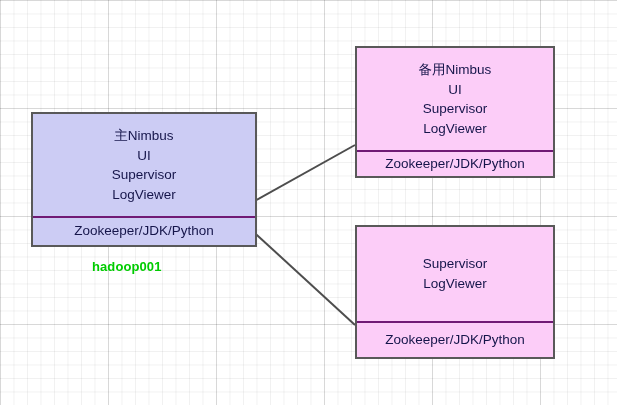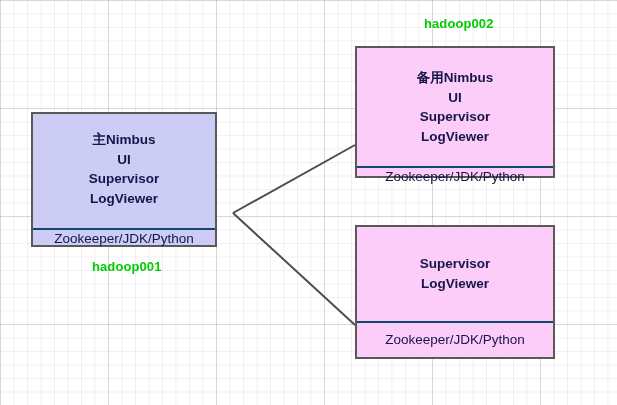--- a/index.html
+++ b/index.html
@@ -46,25 +46,24 @@
   .node .body {
     flex: 1 1 auto;
     display: flex;
     flex-direction: column;
     align-items: center;
     justify-content: center;
     text-align: center;
     color: #15154a;
     font-size: 13.5px;
     line-height: 1.45;
-    padding: 20px 4px;
-    font-weight: bold;
+    padding: 12px 4px;
   }
   .node .footer {
-    border-top: 2px solid #0c4a6e;
+    border-top: 2px solid #701a75;
     display: flex;
     align-items: center;
     justify-content: center;
     text-align: center;
     color: #15154a;
     font-size: 13.5px;
     line-height: 1.4;
   }
 
   .node.primary { background: #ccccf4; }
@@ -73,21 +72,21 @@
   .host-label {
     position: absolute;
     color: #00cc00;
     font-weight: bold;
     font-size: 13px;
     white-space: nowrap;
     letter-spacing: 0.1px;
   }
 
   
-  #node-hadoop001 { left: 31px;  top: 112px; width: 186px; height: 135px; justify-content: center; }
+  #node-hadoop001 { left: 31px;  top: 112px; width: 226px; height: 135px; justify-content: center; }
   #node-hadoop001 .footer { height: 34px; }
 
   #node-hadoop002 { left: 355px; top: 46px;  width: 200px; height: 132px; }
   #node-hadoop002 .footer { height: 33px; }
 
   #node-hadoop003 { left: 355px; top: 225px; width: 200px; height: 134px; }
   #node-hadoop003 .footer { height: 34px; }
 
   #label-hadoop001 { left: 92px;  top: 259px; }
   #label-hadoop002 { left: 424px; top: 16px;  }
@@ -116,21 +115,20 @@
 
   <div class="node secondary" id="node-hadoop002">
     <div class="body">
       <span>备用Nimbus</span>
       <span>UI</span>
       <span>Supervisor</span>
       <span>LogViewer</span>
     </div>
     <div class="footer">Zookeeper/JDK/Python</div>
   </div>
-  <div class="host-label" id="label-hadoop002">hadoop002</div>
 
   <div class="node secondary" id="node-hadoop003">
     <div class="body">
       <span>Supervisor</span>
       <span>LogViewer</span>
     </div>
     <div class="footer">Zookeeper/JDK/Python</div>
   </div>
 
 </div>

